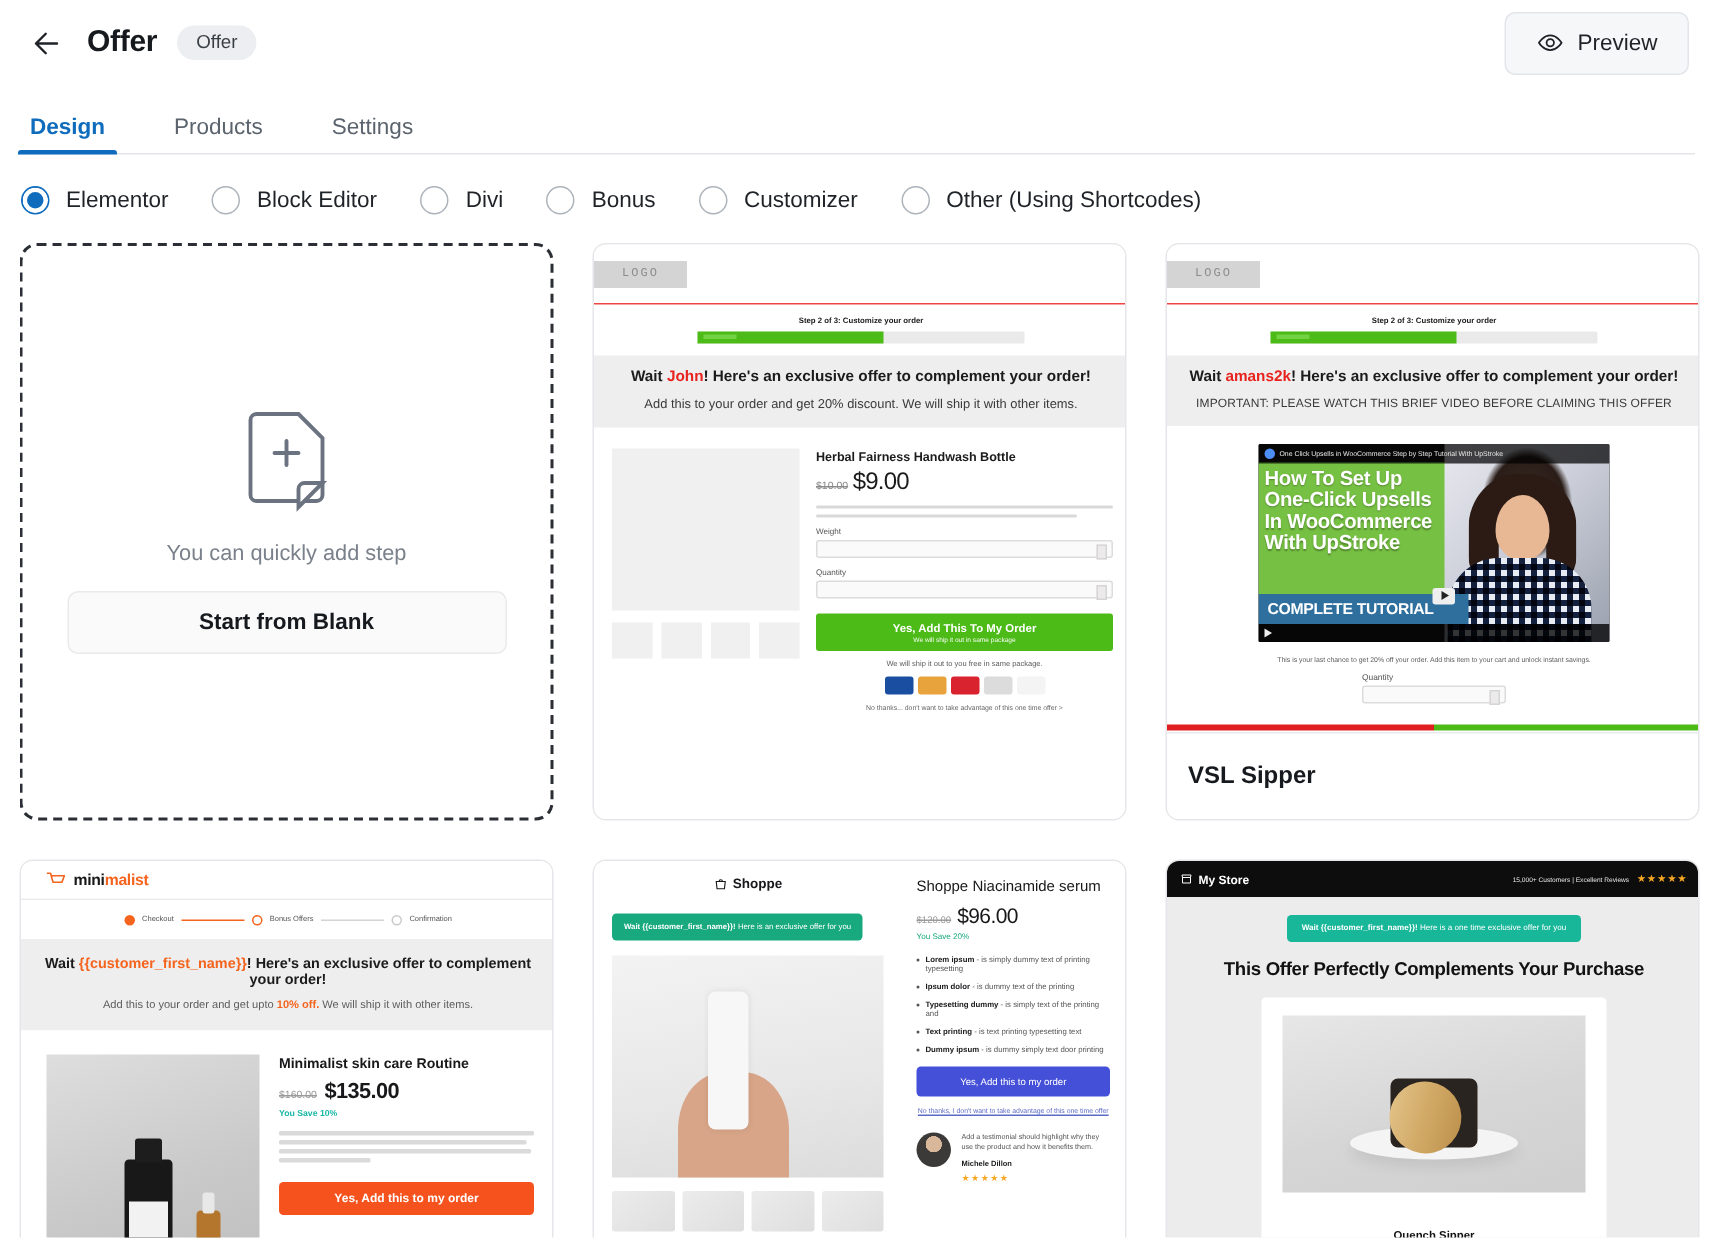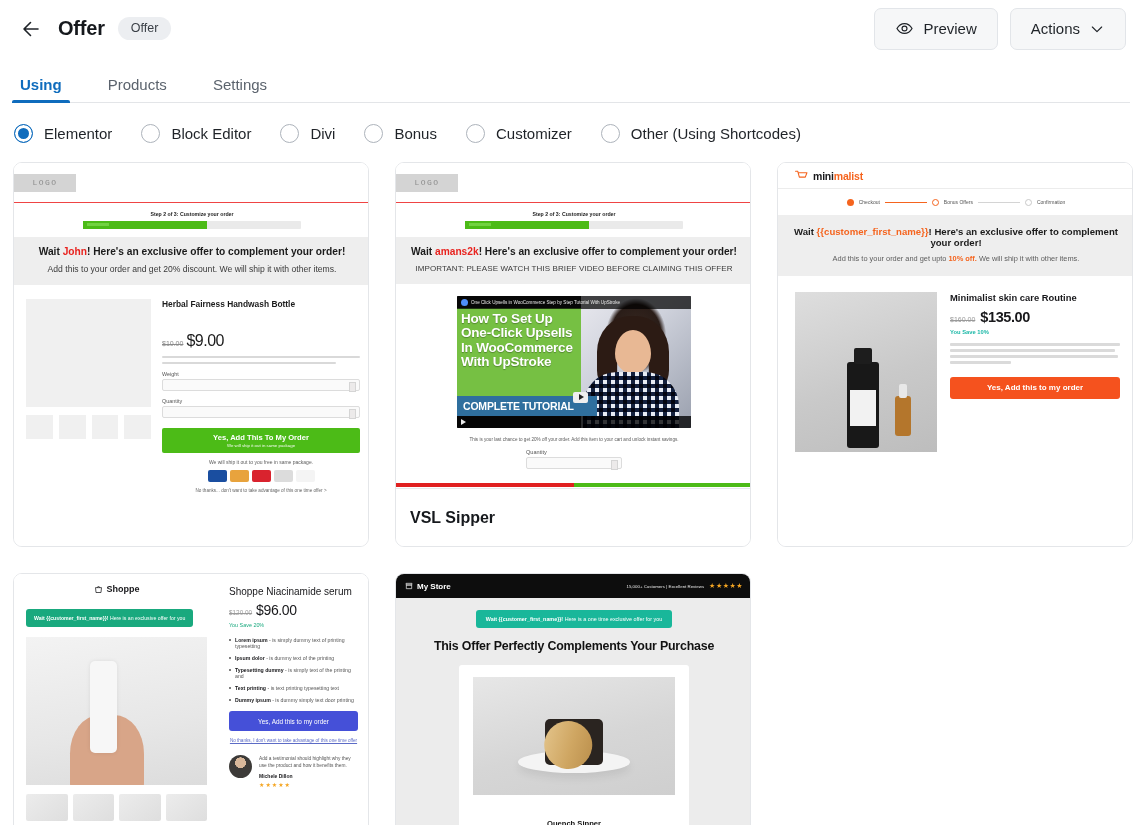--- a/index.html
+++ b/index.html
@@ -213,21 +213,21 @@
   .mk-h2 { font-size: 8.6px; color: #3a3a3a; margin-top: 5px; }
   .mk-h2.caps { font-size: 8px; letter-spacing: .1px; }
 
   .mk-body { display: flex; padding: 14px 10px 0 12px; gap: 11px; }
   .mk-imgbox { width: 125px; }
   .mk-mainimg { width: 125px; height: 108px; background: #f0f0f0; }
   .mk-thumbs { display: flex; gap: 6px; margin-top: 8px; }
   .mk-thumbs span { width: 27px; height: 24px; background: #f0f0f0; display: block; }
   .mk-info { flex: 1; }
   .mk-ptitle { font-size: 8.4px; font-weight: 700; color: #1b1b1b; }
-  .mk-price { margin-top: 23px; display: flex; align-items: baseline; gap: 3px; }
+  .mk-price { margin-top: 4px; display: flex; align-items: baseline; gap: 3px; }
   .mk-old { font-size: 7px; color: #8a8a8a; text-decoration: line-through; }
   .mk-new { font-size: 16px; font-weight: 400; color: #1b1b1b; letter-spacing: -.5px; }
   .mk-desc { margin-top: 6px; }
   .mk-line { height: 2.6px; background: #d9d9d9; border-radius: 1px; margin-bottom: 3.5px; }
   .mk-flabel { font-size: 5.4px; color: #555; margin: 7px 0 2px; }
   .mk-field {
     height: 12px; border: 1px solid #dcdcdc; background: #fafafa; border-radius: 2px;
     position: relative;
   }
   .mk-field:after {
@@ -521,31 +521,25 @@
   <div class="title-badge">Offer</div>
 
   <div class="topbar-right">
     <div class="btn">
       <svg class="eye-icon" width="19" height="19" viewBox="0 0 24 24" fill="none">
         <path d="M2.5 12S6 5.8 12 5.8 21.5 12 21.5 12 18 18.2 12 18.2 2.5 12 2.5 12z" stroke="#1f2328" stroke-width="1.5"></path>
         <circle cx="12" cy="12" r="3.1" stroke="#1f2328" stroke-width="1.5"></circle>
       </svg>
       <span>Preview</span>
     </div>
-    <div class="btn">
-      <span>Actions</span>
-      <svg class="chev" width="16" height="16" viewBox="0 0 24 24" fill="none">
-        <path d="M5 9l7 7 7-7" stroke="#1f2328" stroke-width="1.7" stroke-linecap="round" stroke-linejoin="round"></path>
-      </svg>
-    </div>
   </div>
 </div>
 
 <div class="tabsbar">
-  <div class="tab active">Using</div>
+  <div class="tab active">Design</div>
   <div class="tab">Products</div>
   <div class="tab">Settings</div>
 </div>
 
 <div class="radio-row">
   <div class="radio-item checked">
     <span class="radio-dot"></span>
     <span class="radio-label">Elementor</span>
   </div>
   <div class="radio-item">
@@ -565,20 +559,31 @@
     <span class="radio-label">Customizer</span>
   </div>
   <div class="radio-item">
     <span class="radio-dot"></span>
     <span class="radio-label">Other (Using Shortcodes)</span>
   </div>
 </div>
 
 <div class="grid">
 
+  <div class="card-blank">
+    <div class="blank-icon">
+      <svg width="56" height="68" viewBox="0 0 56 68" fill="none">
+        <path d="M4 6a4 4 0 0 1 4-4h28l16 16v38a4 4 0 0 1-4 4H8a4 4 0 0 1-4-4V6z" stroke="#6b7280" stroke-width="2.6" fill="none"></path>
+        <path d="M36 64 52 48H40a4 4 0 0 0-4 4v12z" stroke="#6b7280" stroke-width="2.6" fill="#fff"></path>
+        <path d="M28 20v16M20 28h16" stroke="#6b7280" stroke-width="2.6" stroke-linecap="round"></path>
+      </svg>
+    </div>
+    <div class="blank-text">You can quickly add step</div>
+    <div class="blank-btn">Start from Blank</div>
+  </div>
 
   <div class="card">
     <div class="card-thumb">
       <div class="mock">
         <div class="mk-logobar">
           <div class="mk-logo">LOGO</div>
         </div>
         <div class="mk-steptxt">Step 2 of 3: Customize your order</div>
         <div class="mk-progress">
             <i></i>

